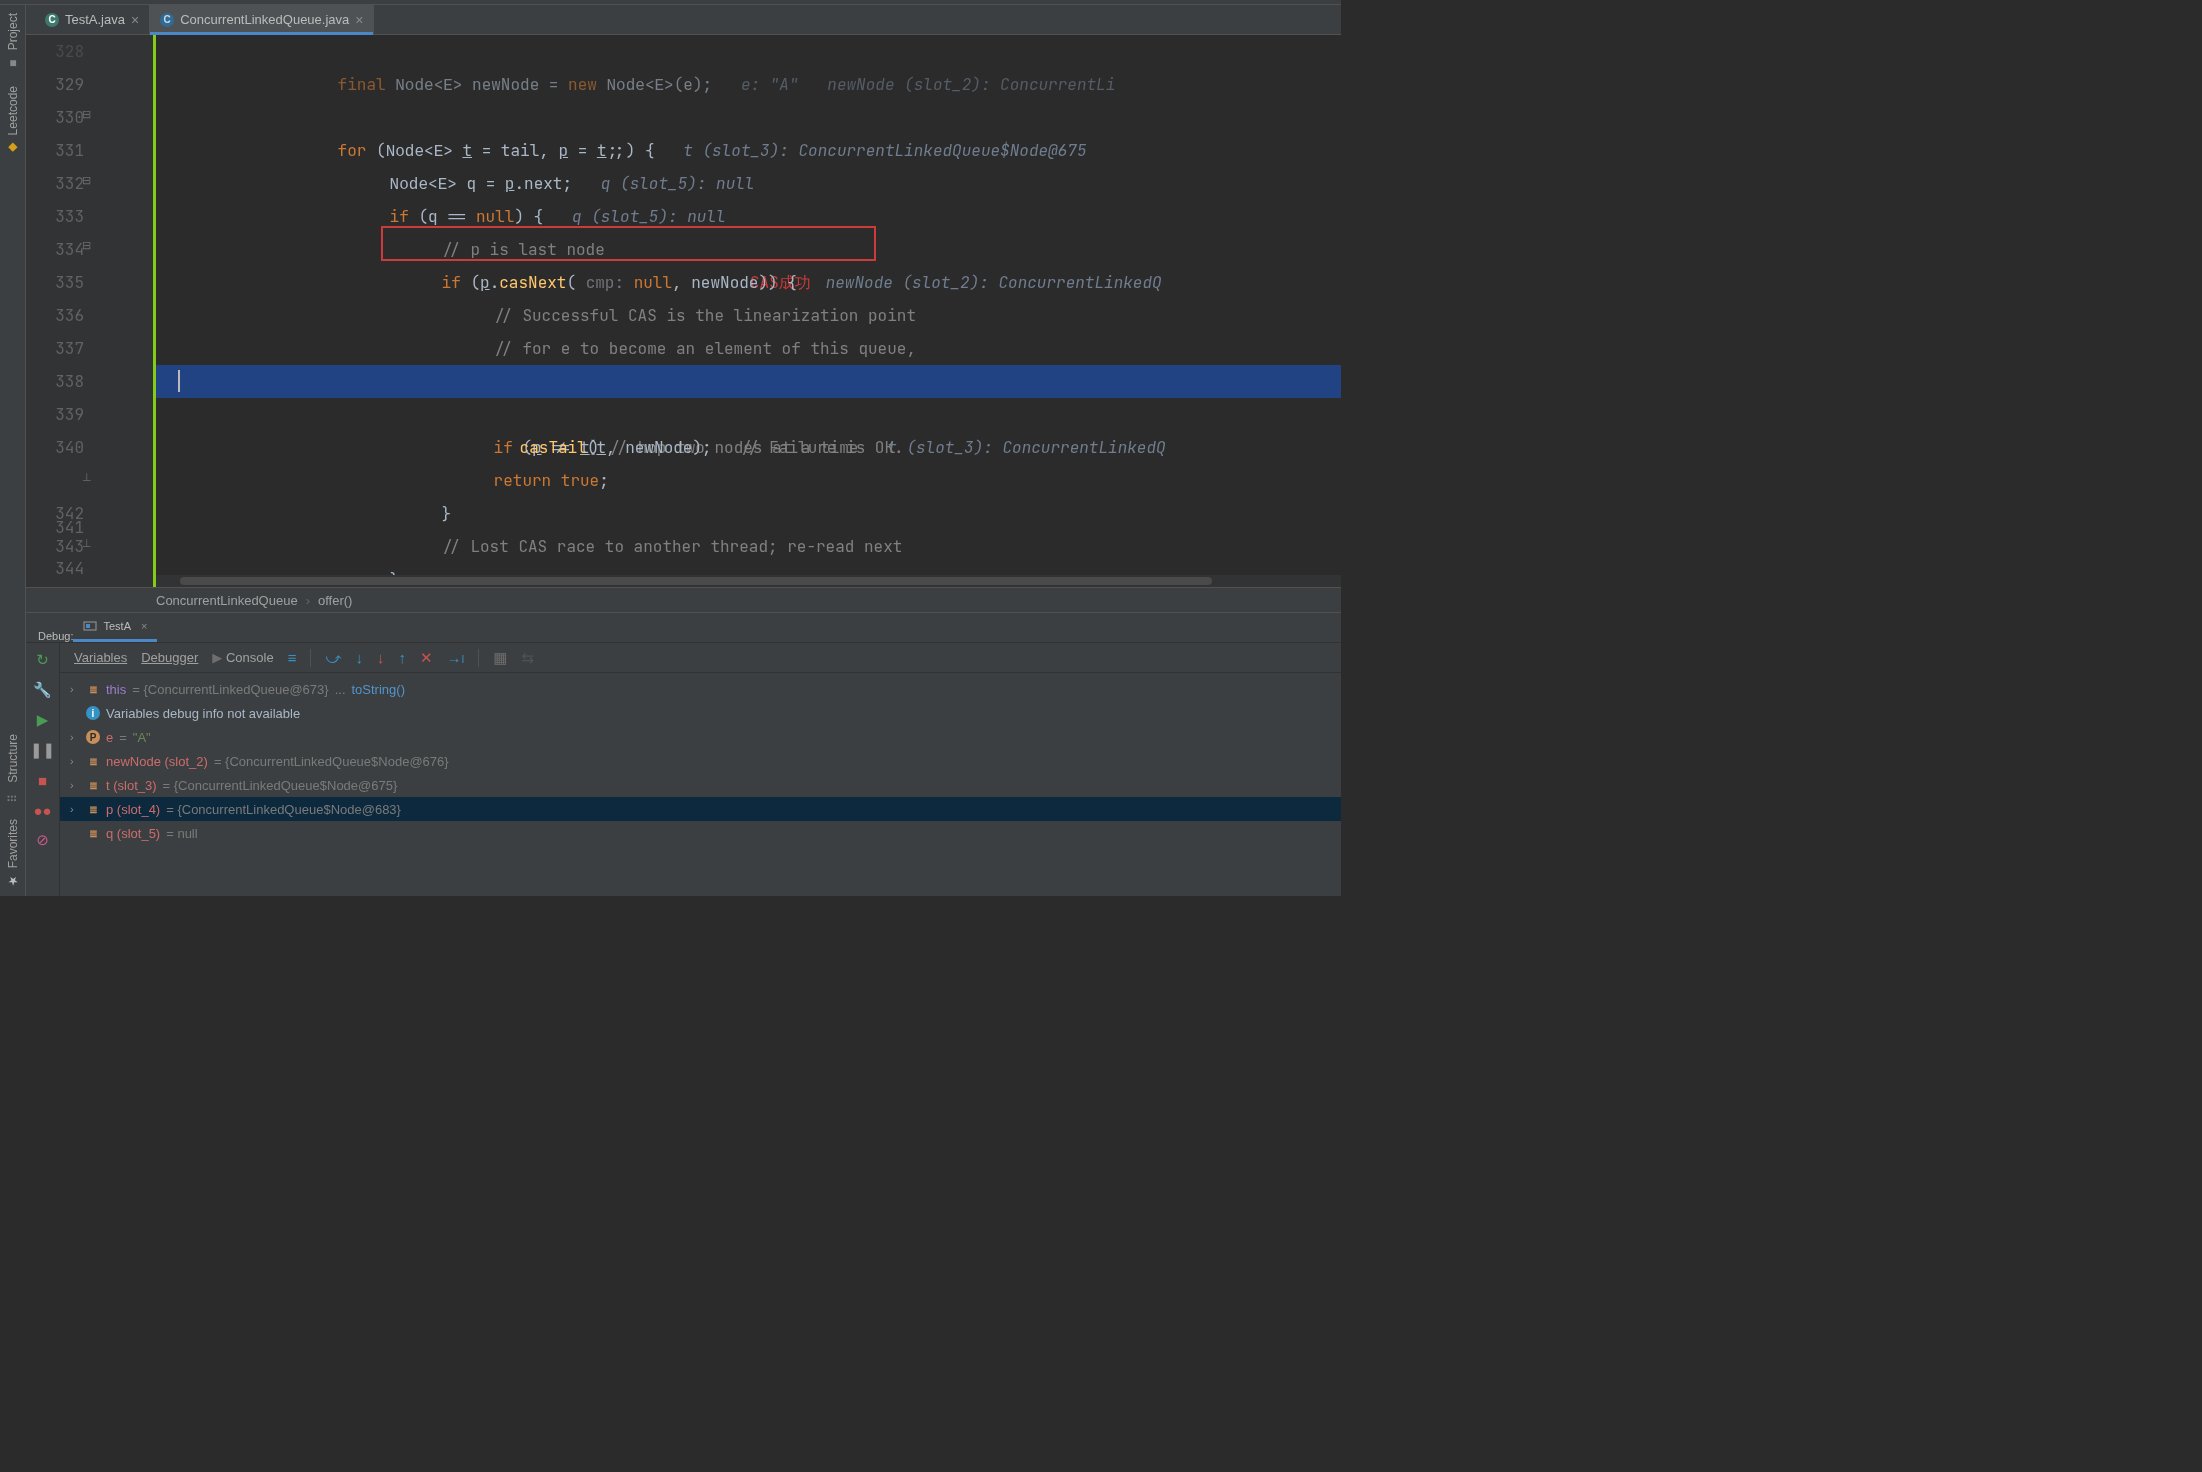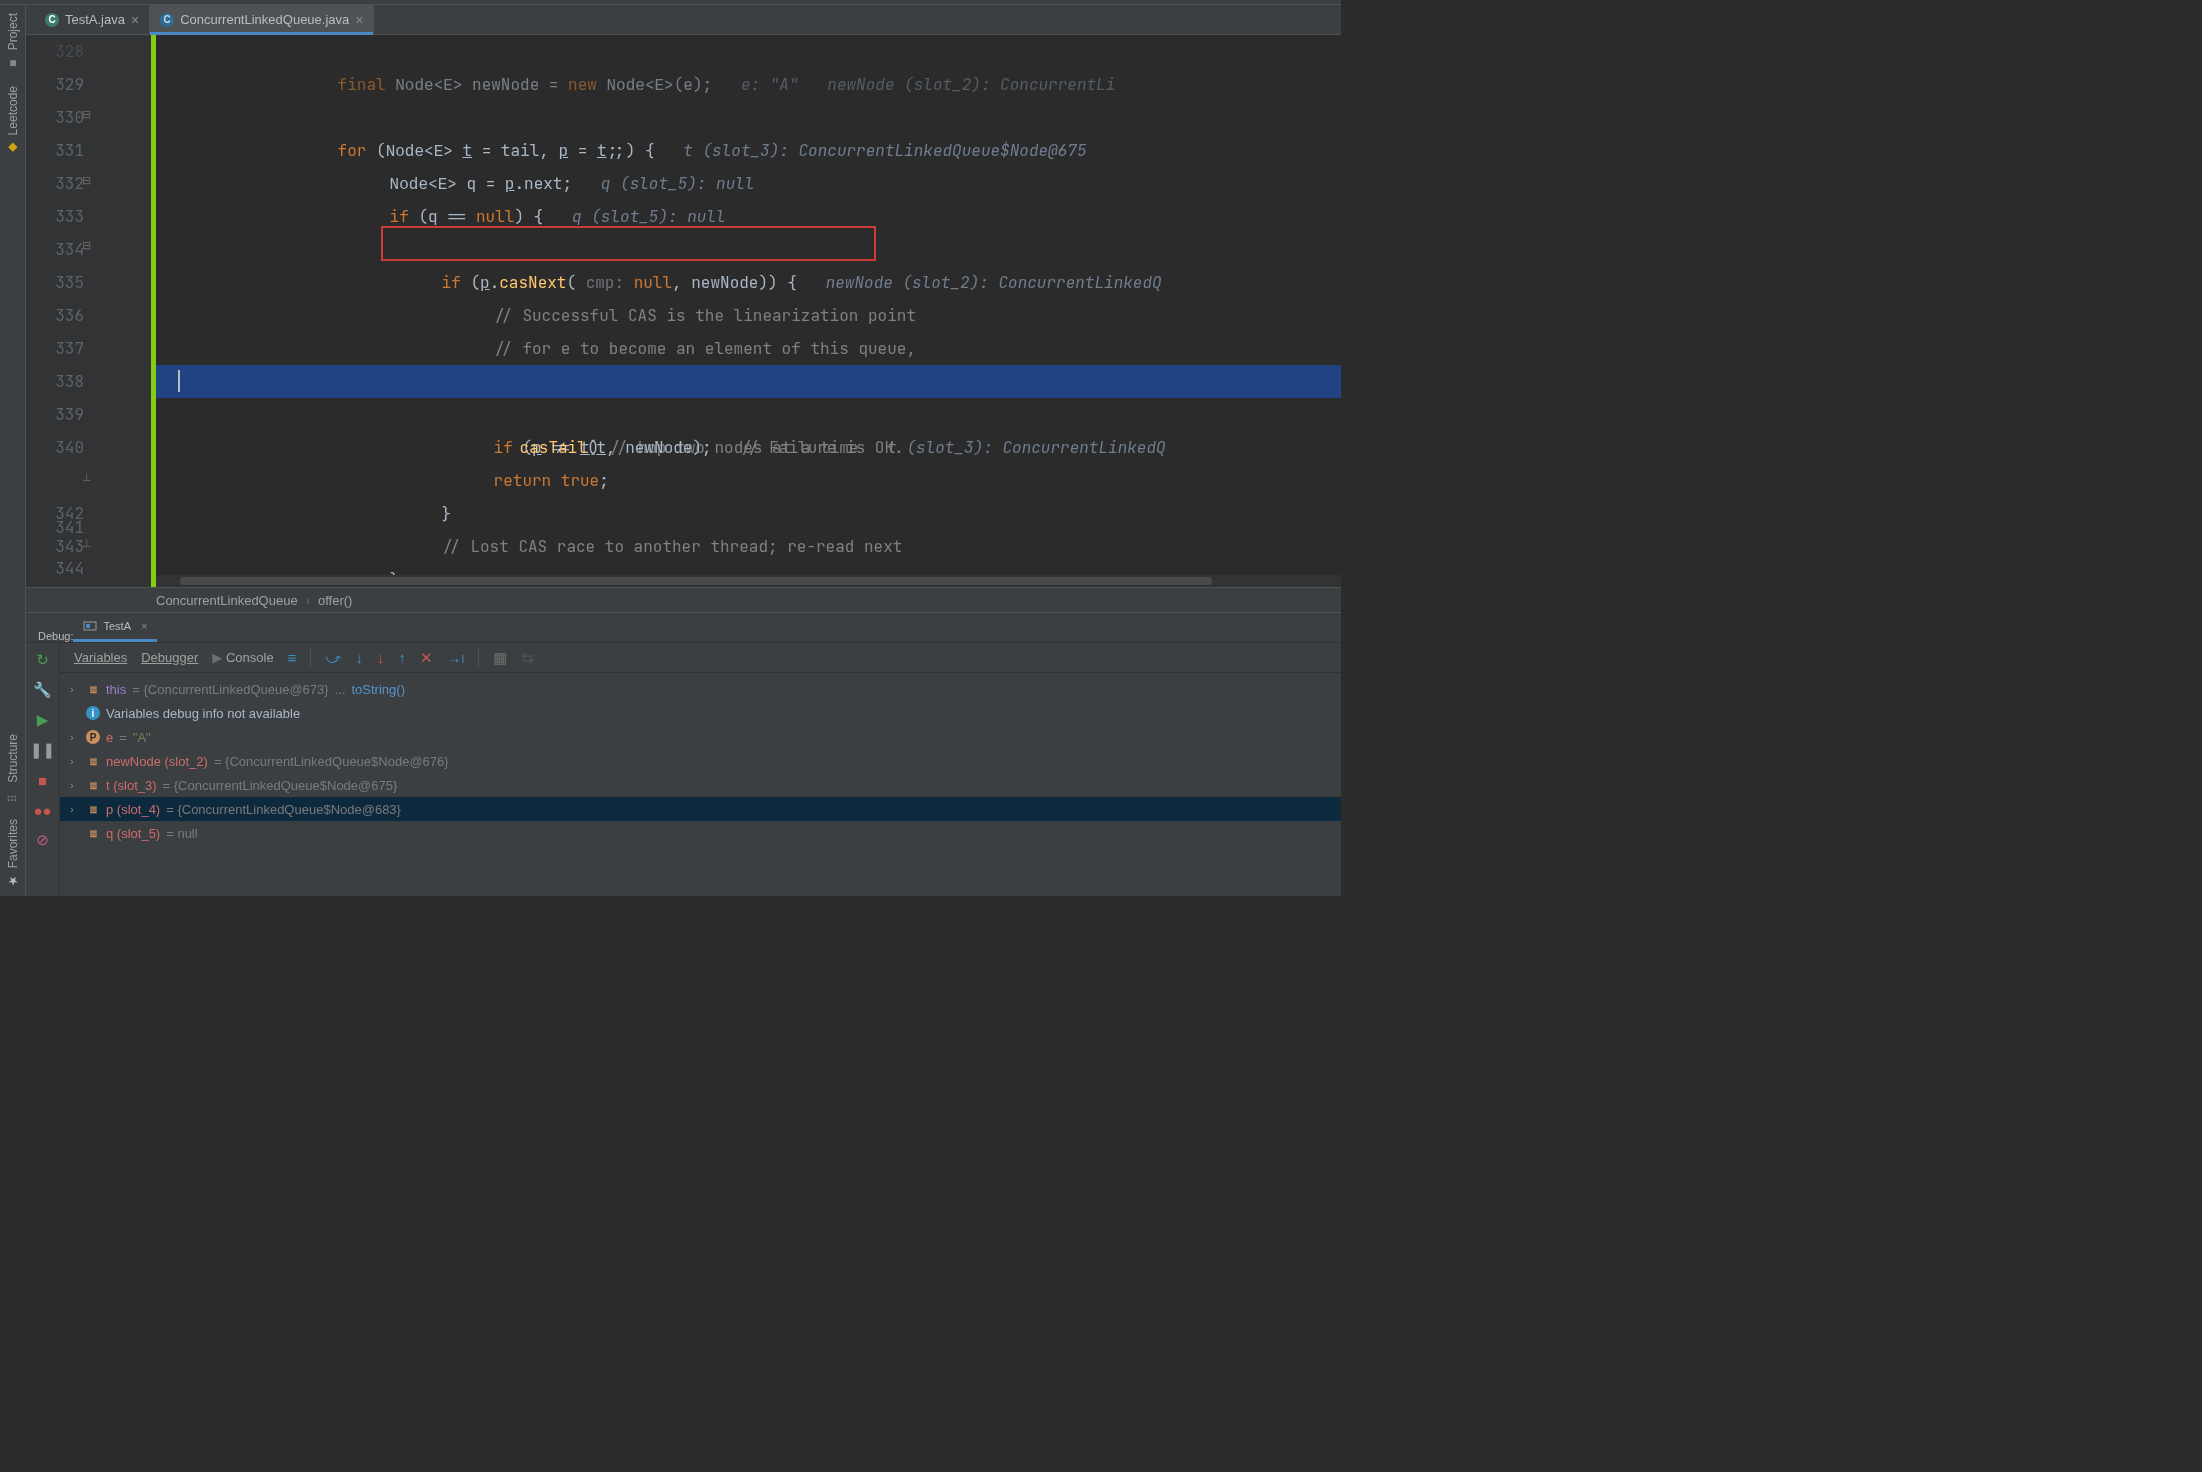--- a/index.html
+++ b/index.html
@@ -83,21 +83,21 @@
 .editor-area {
   position: absolute;
   left: 26px; top: 35px; right: 0;
   height: 552px;
   background: #2b2b2b;
   display: flex;
 }
 .gutter {
   width: 130px;
   background: #313335;
-  border-right: 5px solid #84cc16;
+  border-right: 3px solid #84cc16;
   flex-shrink: 0;
   position: relative;
 }
 .line-numbers {
   position: absolute;
   left: 0; width: 78px;
   text-align: right;
   padding-right: 20px;
   color: #606366;
   font-family: 'JetBrains Mono','Consolas',monospace;
@@ -332,20 +332,24 @@
     <div class="cline" style="top:33px"></div>
     <div class="cline" style="top:66px">
       <span style="padding-left:124px"><span class="kw">for</span> (<span class="ty">Node</span>&lt;<span class="ty">E</span>&gt; <span class="ul">t</span> = tail, <span class="ul">p</span> = <span class="ul">t</span>;;) {   <span class="hi">t (slot_3): ConcurrentLinkedQueue$Node@675</span></span>
     </div>
     <div class="cline" style="top:99px">
       <span style="padding-left:176px"><span class="ty">Node</span>&lt;<span class="ty">E</span>&gt; q = <span class="ul">p</span>.next;   <span class="hi">q (slot_5): null</span></span>
     </div>
     <div class="cline" style="top:132px">
       <span style="padding-left:176px"><span class="kw">if</span> (q == <span class="kw">null</span>) {   <span class="hi">q (slot_5): null</span></span>
     </div>
+    <div class="cline" style="top:165px">
+      <span style="padding-left:228px"><span class="cm">// p is last node</span></span>
+      <span class="red-anno" style="position:absolute;left:594px">CAS成功</span>
+    </div>
     <div class="cline" style="top:198px">
       <span style="padding-left:228px"><span class="kw">if</span> (<span class="ul">p</span>.<span class="fn">casNext</span>(<span class="pa"> cmp: </span><span class="kw">null</span>, newNode)) {   <span class="hi">newNode (slot_2): ConcurrentLinkedQ</span></span>
     </div>
     <div class="cline" style="top:231px">
       <span style="padding-left:280px"><span class="cm">// Successful CAS is the linearization point</span></span>
     </div>
     <div class="cline" style="top:264px">
       <span style="padding-left:280px"><span class="cm">// for e to become an element of this queue,</span></span>
     </div>
     <div class="cline" style="top:297px">

